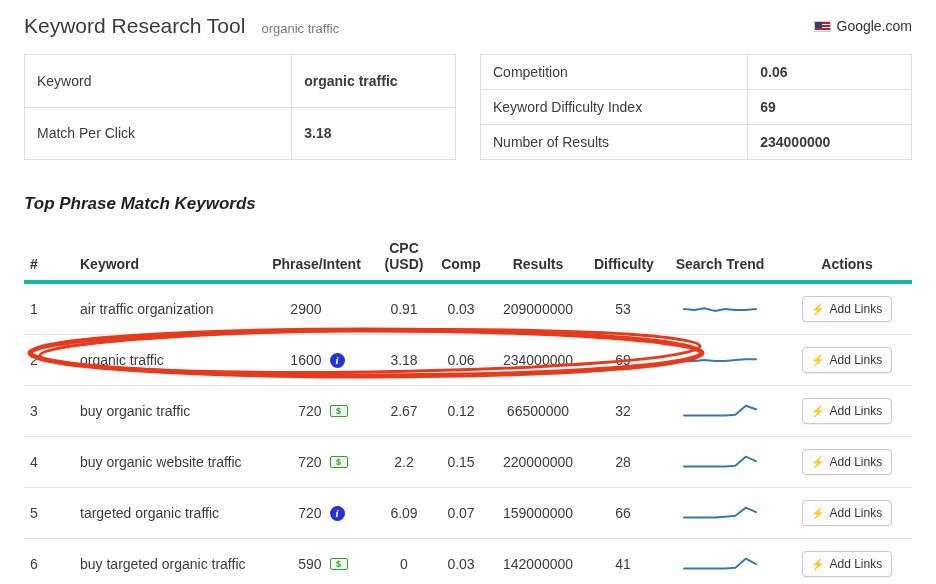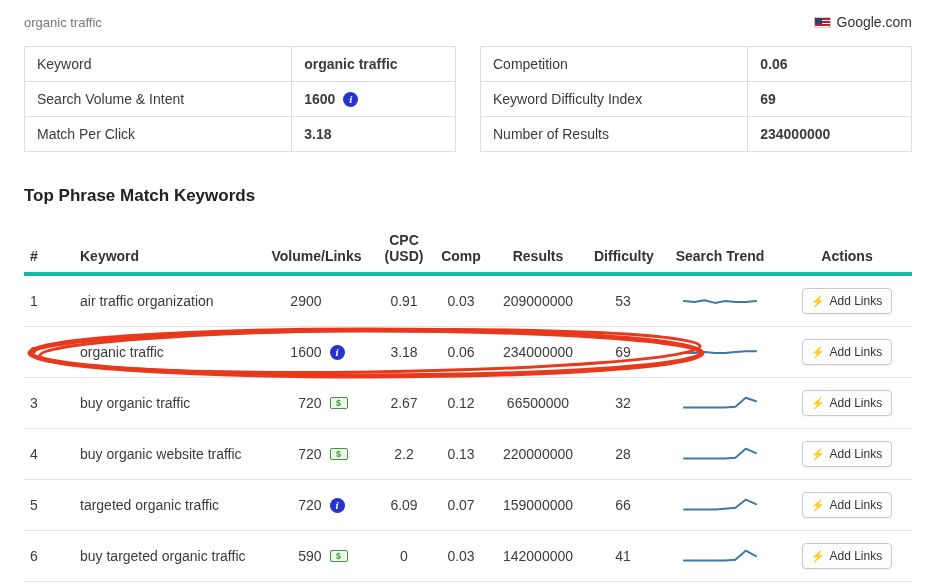--- a/index.html
+++ b/index.html
@@ -20,21 +20,21 @@
     border:1px solid #ccc; }
   .flag-blue { position:absolute; left:0; top:0; width:7px; height:6px; background:#3c3b6e; }
 
   
   .summary { display:flex; gap:24px; margin:16px 24px 0 24px; }
   .sumtable { flex:1; border-collapse:collapse; }
   .sumtable td { border:1px solid #ddd; padding:9px 12px; font-size:14px; color:#3b3b3b; }
   .sumtable td.lab { width:62%; }
   .sumtable td.val { font-weight:bold; }
 
-  .section-title { margin:34px 24px 0 24px; font-size:17px; font-weight:bold; color:#222; }
+  .section-title { margin:34px 24px 0 24px; font-size:17px; font-weight:bold; color:#222;font-style:italic; }
 
   
   .kw-table { width:888px; margin:18px 24px 0 24px; border-collapse:collapse; table-layout:fixed; font-size:14px; }
   .kw-table th { border-bottom:4px solid #14b8a6; padding:8px 6px; font-weight:bold; color:#333; vertical-align:bottom; text-align:center; }
   .kw-table td { border-bottom:1px solid #e4e4e4; padding:12px 6px; vertical-align:middle; text-align:center; color:#3b3b3b; }
   .kw-table th.left, .kw-table td.left { text-align:left; }
   .col-num { width:50px; } .col-kw { width:185px; } .col-vol { width:115px; }
   .col-cpc { width:60px; } .col-comp { width:54px; } .col-res { width:100px; }
   .col-diff { width:70px; } .col-trend { width:124px; } .col-act { width:130px; }
 
@@ -60,49 +60,39 @@
   
   .annotation { position:absolute; left:16px; top:324px; width:700px; height:58px; pointer-events:none; }
 </style>
 </head>
 <body>
 
 <div class="page">
 
   <div class="header">
     <div class="title-group">
+      <div class="page-title">Keyword Research Tool</div>
       <div class="subtitle">organic traffic</div>
     </div>
     <div class="site">
       <span class="flag">
           <span class="flag-blue"></span>
         </span>
       <span>Google.com</span>
     </div>
   </div>
 
   <div class="summary">
     <table class="sumtable">
       <tbody>
         <tr>
           <td class="lab">Keyword</td>
           <td class="val">organic traffic</td>
         </tr>
         <tr>
-          <td class="lab">Search Volume &amp; Intent</td>
-          <td class="val">
-            <span class="vol-wrap">
-                <span>1600</span>
-                <span class="icon-slot">
-                  <span class="info-icon" style="background: rgb(39, 51, 207);">i</span>
-                </span>
-              </span>
-          </td>
-        </tr>
-        <tr>
           <td class="lab">Match Per Click</td>
           <td class="val">3.18</td>
         </tr>
       </tbody>
     </table>
     <table class="sumtable">
       <tbody>
         <tr>
           <td class="lab">Competition</td>
           <td class="val">0.06</td>
@@ -119,21 +109,21 @@
     </table>
   </div>
 
   <div class="section-title">Top Phrase Match Keywords</div>
 
   <table class="kw-table">
     <thead>
       <tr>
         <th class="col-num left">#</th>
         <th class="col-kw left">Keyword</th>
-        <th class="col-vol">Volume/Links</th>
+        <th class="col-vol">Phrase/Intent</th>
         <th class="col-cpc">CPC (USD)</th>
         <th class="col-comp">Comp</th>
         <th class="col-res">Results</th>
         <th class="col-diff">Difficulty</th>
         <th class="col-trend">Search Trend</th>
         <th class="col-act">Actions</th>
       </tr>
     </thead>
     <tbody id="kw-tbody">
         <tr>
@@ -220,21 +210,21 @@
       <td class="left">buy organic website traffic</td>
       <td>
         <span class="vol-wrap">
           <span class="vol-num">720</span>
           <span class="icon-slot">
                 <span class="money-icon" style="border-color: rgb(61, 155, 53); color: rgb(61, 155, 53);">$</span>
               </span>
         </span>
       </td>
       <td>2.2</td>
-      <td>0.13</td>
+      <td>0.15</td>
       <td>220000000</td>
       <td>28</td>
       <td>
         <svg class="spark" width="84" height="24" viewBox="0 0 84 24">
               <polyline points="6.0,16.6 16.3,16.6 26.6,16.6 36.9,16.6 47.1,16.6 57.4,15.7 67.7,6.7 78.0,11.2" fill="none" stroke="#3c79a8" stroke-width="2" stroke-linecap="round" stroke-linejoin="round"></polyline>
             </svg>
       </td>
       <td>
         <button class="add-links">
           <span class="bolt">⚡</span>

